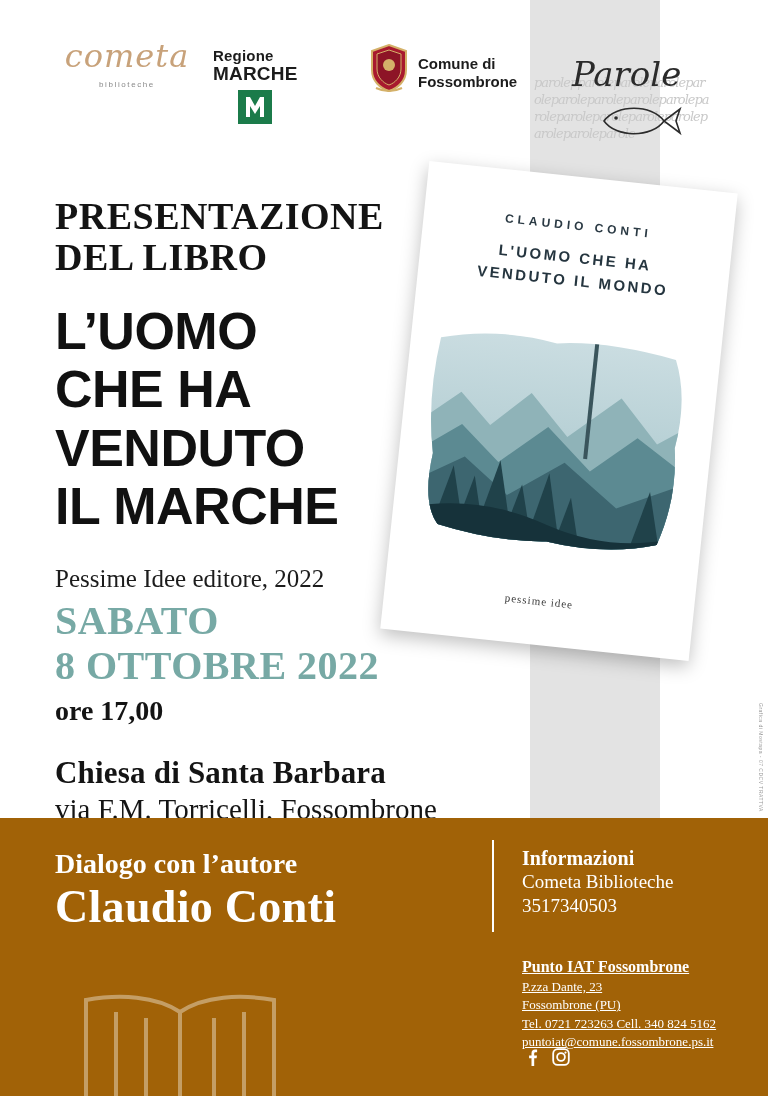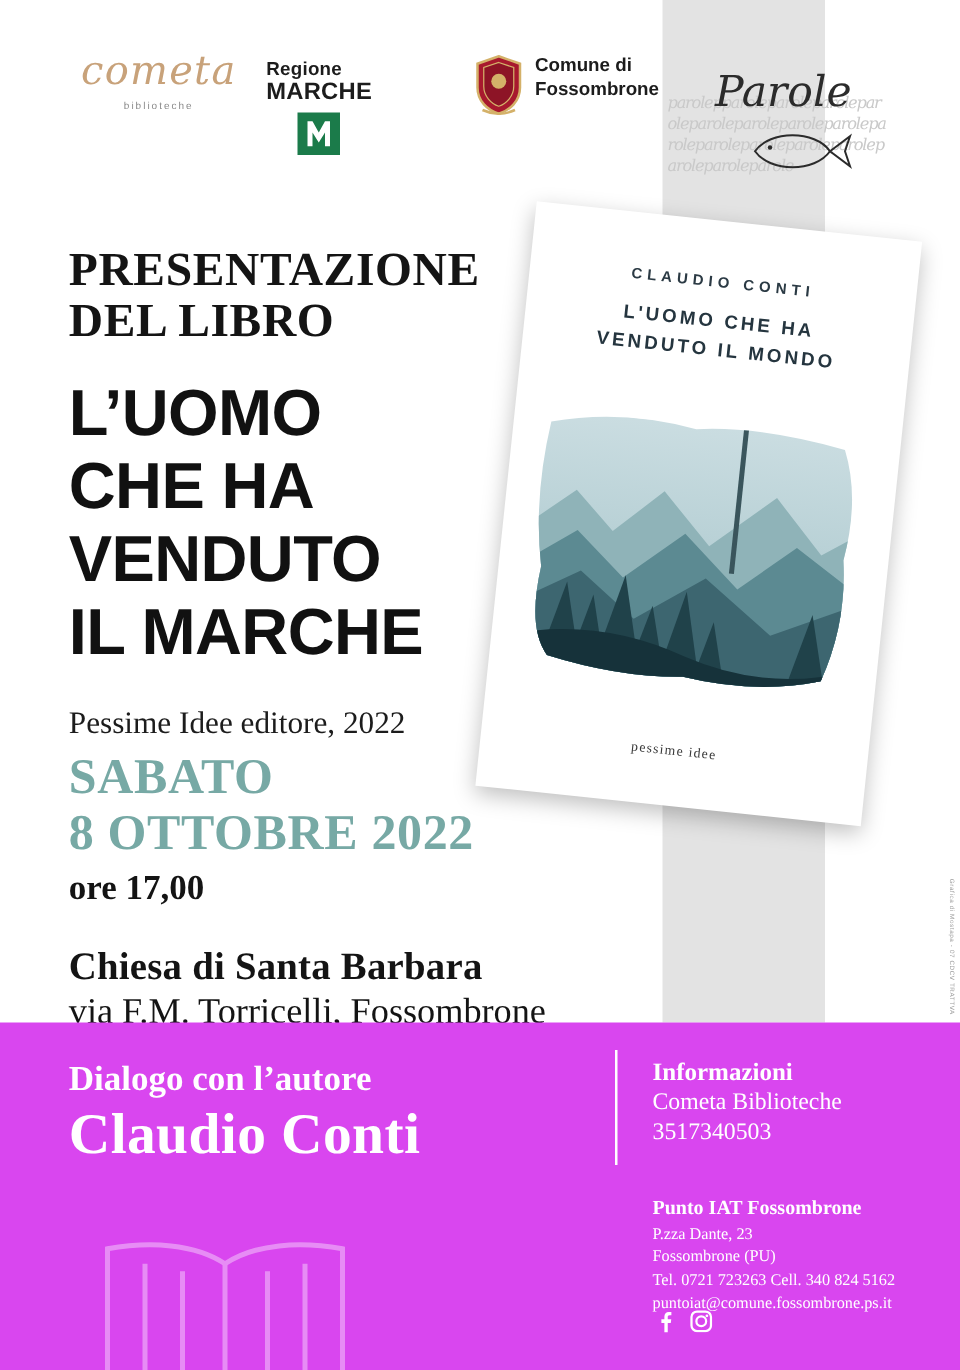--- a/index.html
+++ b/index.html
@@ -86,24 +86,24 @@
     height: 34px;
     background: #1b7b4a;
     display: flex;
     align-items: center;
     justify-content: center;
   }
   .marche-mark svg { display: block; }
 
   .logo-comune {
     position: absolute;
-    left: 380px;
+    left: 370px;
     top: 22px;
     display: flex;
-    align-items: flex-start;
+    align-items: flex-end;
     gap: 10px;
   }
   .comune-crest {
     width: 38px;
     height: 48px;
     position: relative;
   }
   .logo-comune .txt {
     font-family: "Liberation Sans", sans-serif;
     font-weight: bold;
@@ -281,21 +281,21 @@
     letter-spacing: .5px;
   }
 
   
   .footer {
     position: absolute;
     left: 0;
     top: 818px;
     width: 768px;
     height: 278px;
-    background: #d946ef;
+    background: #a16207;
     overflow: hidden;
   }
   .footer-book-deco {
     position: absolute;
     left: 60px;
     bottom: -10px;
     opacity: .38;
   }
   .dialog-label {
     position: absolute;
@@ -339,20 +339,21 @@
   .info-line {
     font-family: "Liberation Serif", serif;
     font-size: 19px;
     line-height: 1.25;
   }
   .iat-block {
     position: absolute;
     left: 522px;
     top: 139px;
     color: #ffffff;
+    text-decoration: underline;
   }
   .iat-title {
     font-family: "Liberation Serif", serif;
     font-weight: bold;
     font-size: 16px;
     line-height: 1.3;
   }
   .iat-line {
     font-family: "Liberation Serif", serif;
     font-size: 13px;

